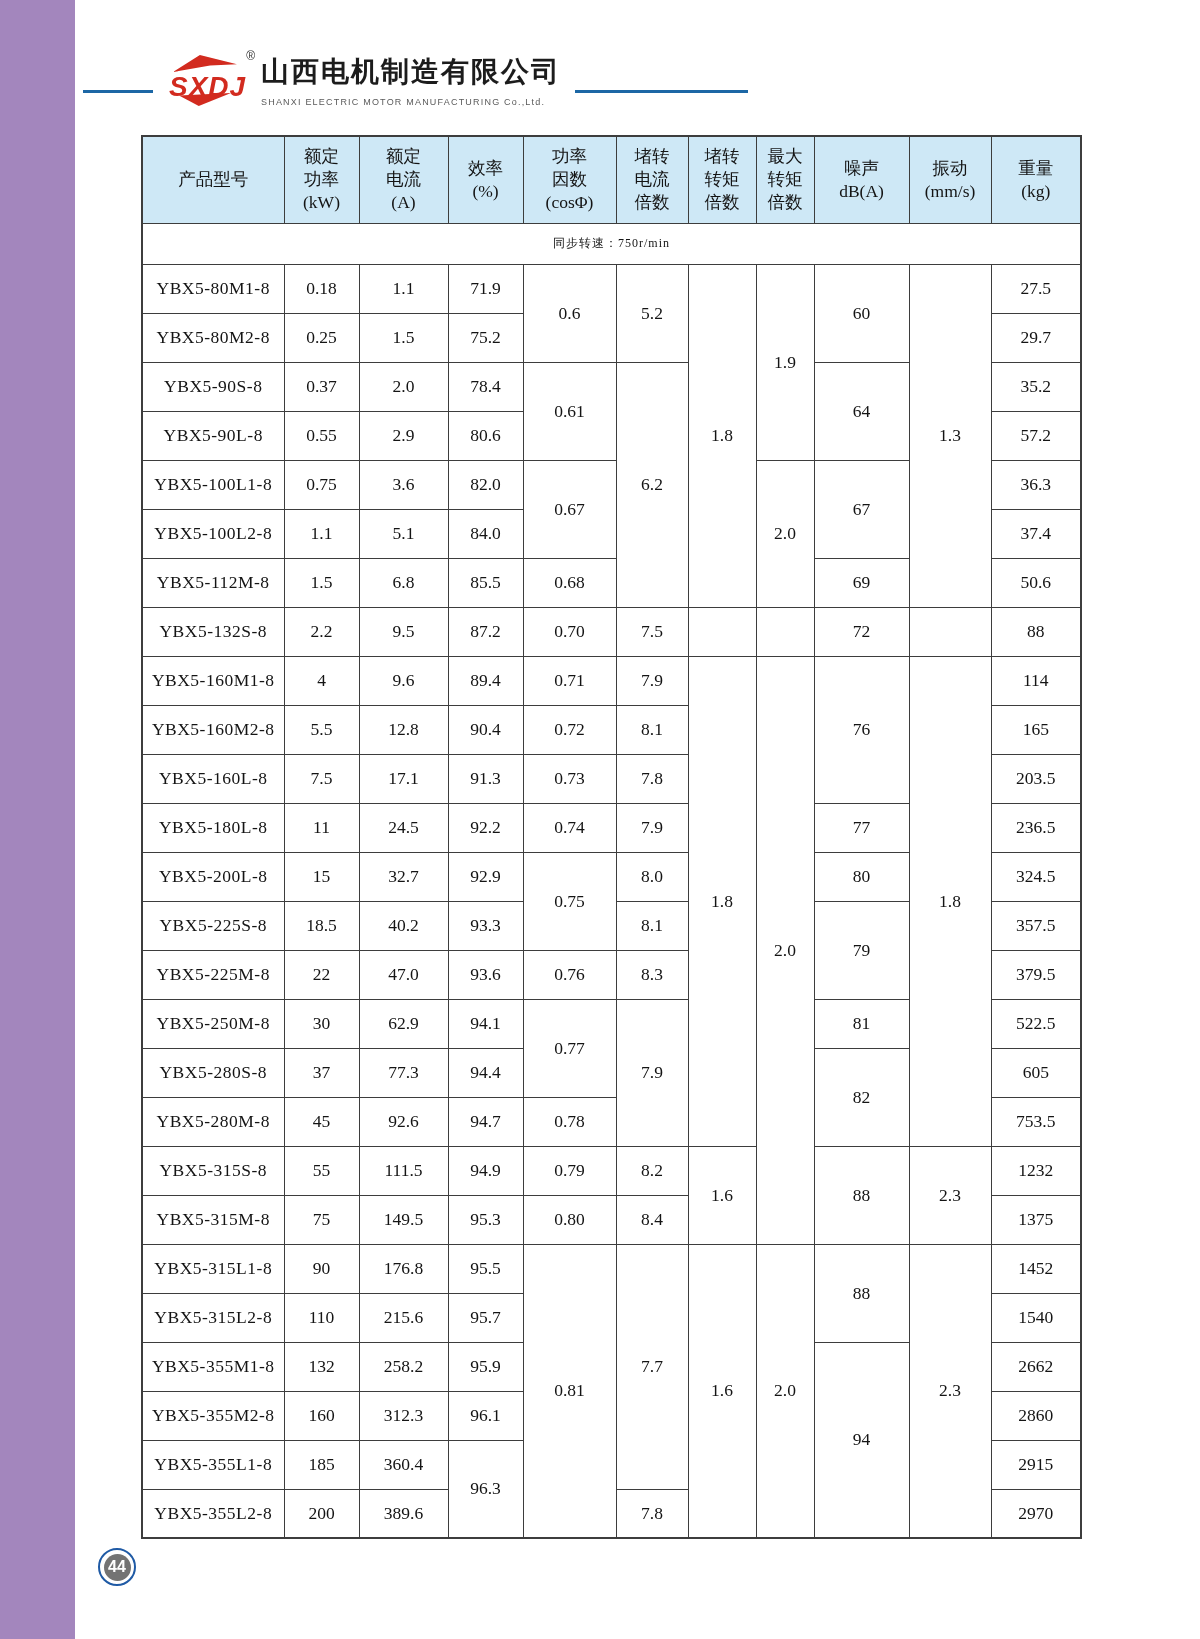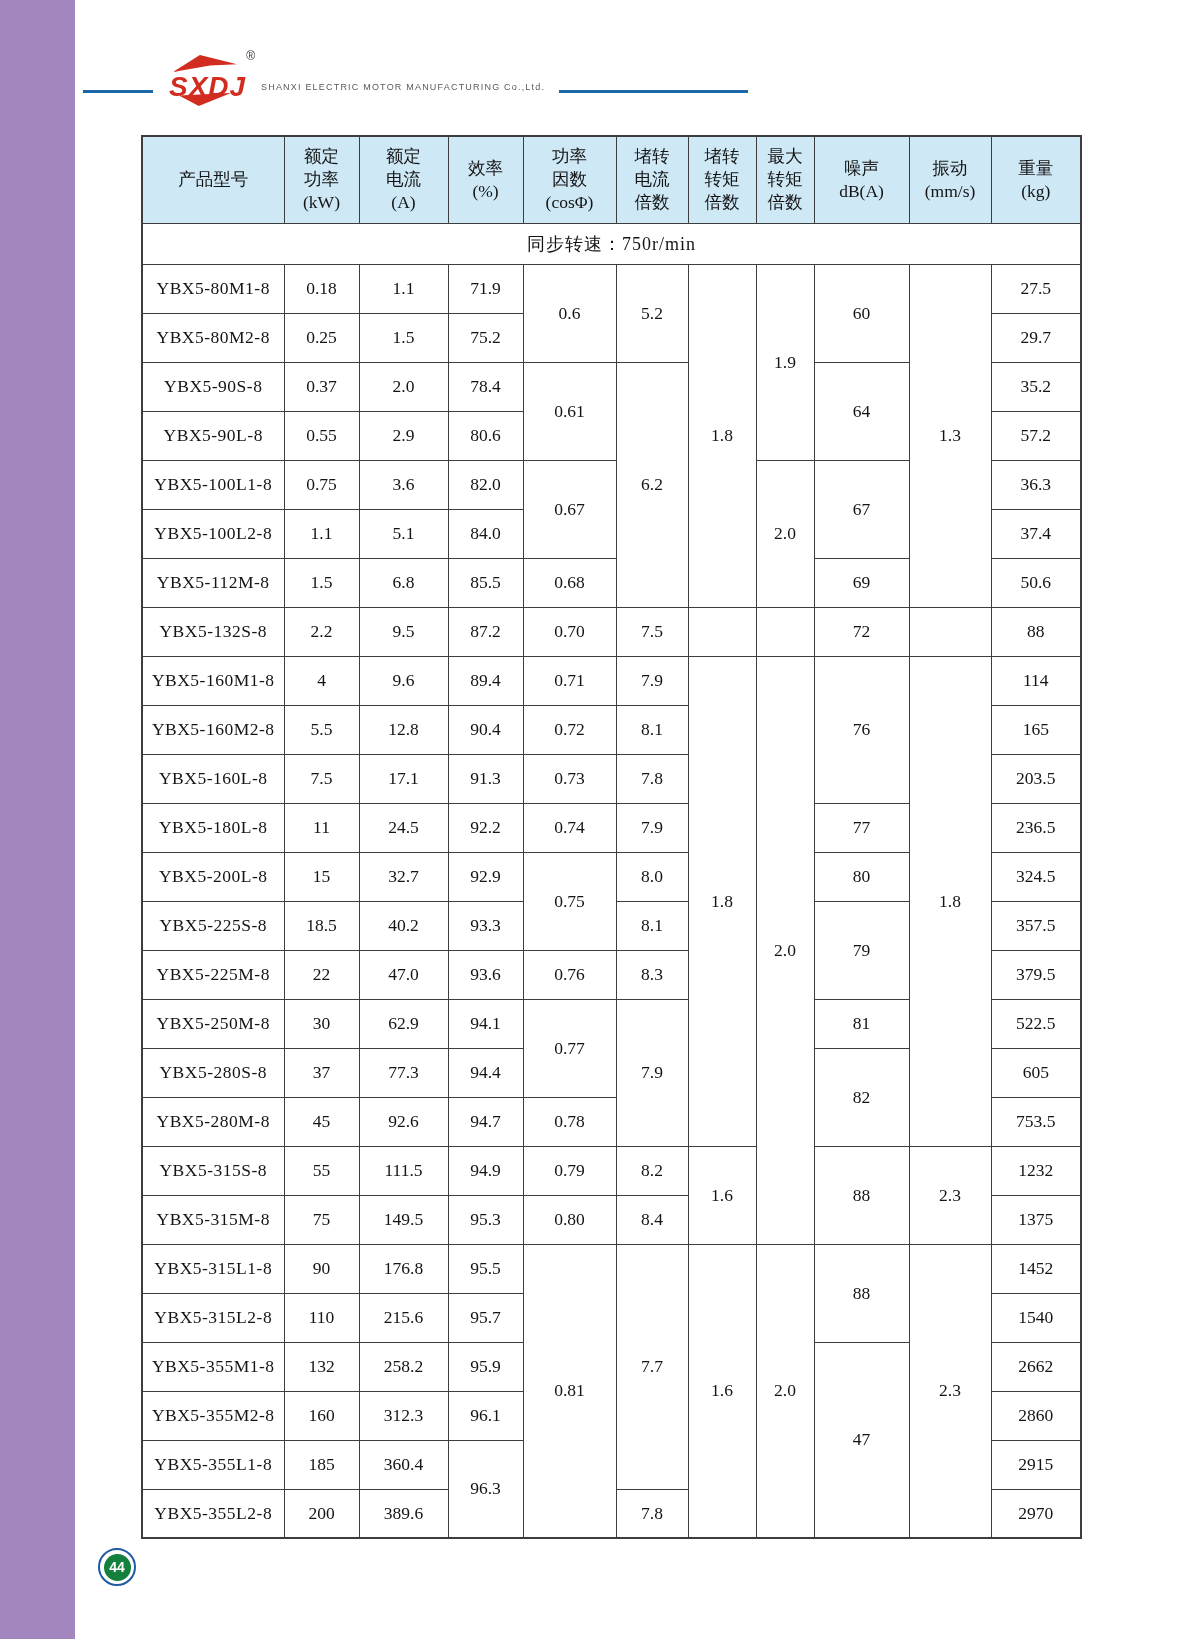--- a/index.html
+++ b/index.html
@@ -23,43 +23,44 @@
   .company { margin-left: 14px; margin-right: 14px; white-space: nowrap; }
   .company-cn { font-size: 28px; font-weight: 600; color: #1c1c1c; letter-spacing: 2px; line-height: 1.05; }
   .company-en { font-family: "Liberation Sans", sans-serif; font-size: 9px; color: #5a5a5a; letter-spacing: 1.2px; margin-top: 10px; }
 
   
   .spec-table { position: absolute; left: 141px; top: 135px; width: 939px; border-collapse: collapse; table-layout: fixed; }
   .spec-table th, .spec-table td { border: 1.5px solid #3d3d3d; text-align: center; vertical-align: middle; color: #141414; }
   .spec-table { border: 2.5px solid #3d3d3d; }
   .spec-table thead th { background: #cee8f6; font-weight: normal; font-size: 17.5px; line-height: 1.32; white-space: pre-line; height: 87px; padding: 2px 0; }
   .spec-table td { font-size: 17.5px; height: 49px; padding: 0 2px; }
-  .subheader-row td { height: 41px; font-size: 18px; letter-spacing: 1px; margin-top: 36px; }
+  .subheader-row td { height: 41px; font-size: 12px; letter-spacing: 1px; margin-top: 36px; }
   td.model { letter-spacing: 0.5px; }
 
   
   .page-badge { position: absolute; left: 98px; top: 1548px; width: 38px; height: 38px; border: 2.5px solid #1f5aa5; border-radius: 50%; display: flex; align-items: center; justify-content: center; background: #ffffff; }
-  .page-badge-inner { width: 27px; height: 27px; border-radius: 50%; background: #15803d; color: #ffffff; font-family: "Liberation Sans", sans-serif; font-weight: bold; font-size: 14px; display: flex; align-items: center; justify-content: center; }
+  .page-badge-inner { width: 27px; height: 27px; border-radius: 50%; background: #737373; color: #ffffff; font-family: "Liberation Sans", sans-serif; font-weight: bold; font-size: 16px; display: flex; align-items: center; justify-content: center; }
 </style>
 </head>
 <body>
 
 <div class="page">
 
   <div class="sidebar"></div>
 
   <header class="brand">
     <span class="rule rule-left"></span>
     <div class="logo">
       <span class="flag top"></span>
       <span class="logo-text">SXDJ</span>
       <span class="flag bottom"></span>
       <span class="reg">®</span>
     </div>
     <div class="company">
+      <div class="company-cn">山西电机制造有限公司</div>
       <div class="company-en">SHANXI ELECTRIC MOTOR MANUFACTURING Co.,Ltd.</div>
     </div>
     <span class="rule rule-right"></span>
   </header>
 
   <table class="spec-table">
     <colgroup>
       <col style="width:142px">
         <col style="width:75px">
         <col style="width:89px">
@@ -317,21 +318,21 @@
           <td>110</td>
           <td>215.6</td>
           <td>95.7</td>
           <td>1540</td>
         </tr>
         <tr>
           <td class="model">YBX5-355M1-8</td>
           <td>132</td>
           <td>258.2</td>
           <td>95.9</td>
-          <td rowspan="4">47</td>
+          <td rowspan="4">94</td>
           <td>2662</td>
         </tr>
         <tr>
           <td class="model">YBX5-355M2-8</td>
           <td>160</td>
           <td>312.3</td>
           <td>96.1</td>
           <td>2860</td>
         </tr>
         <tr>

